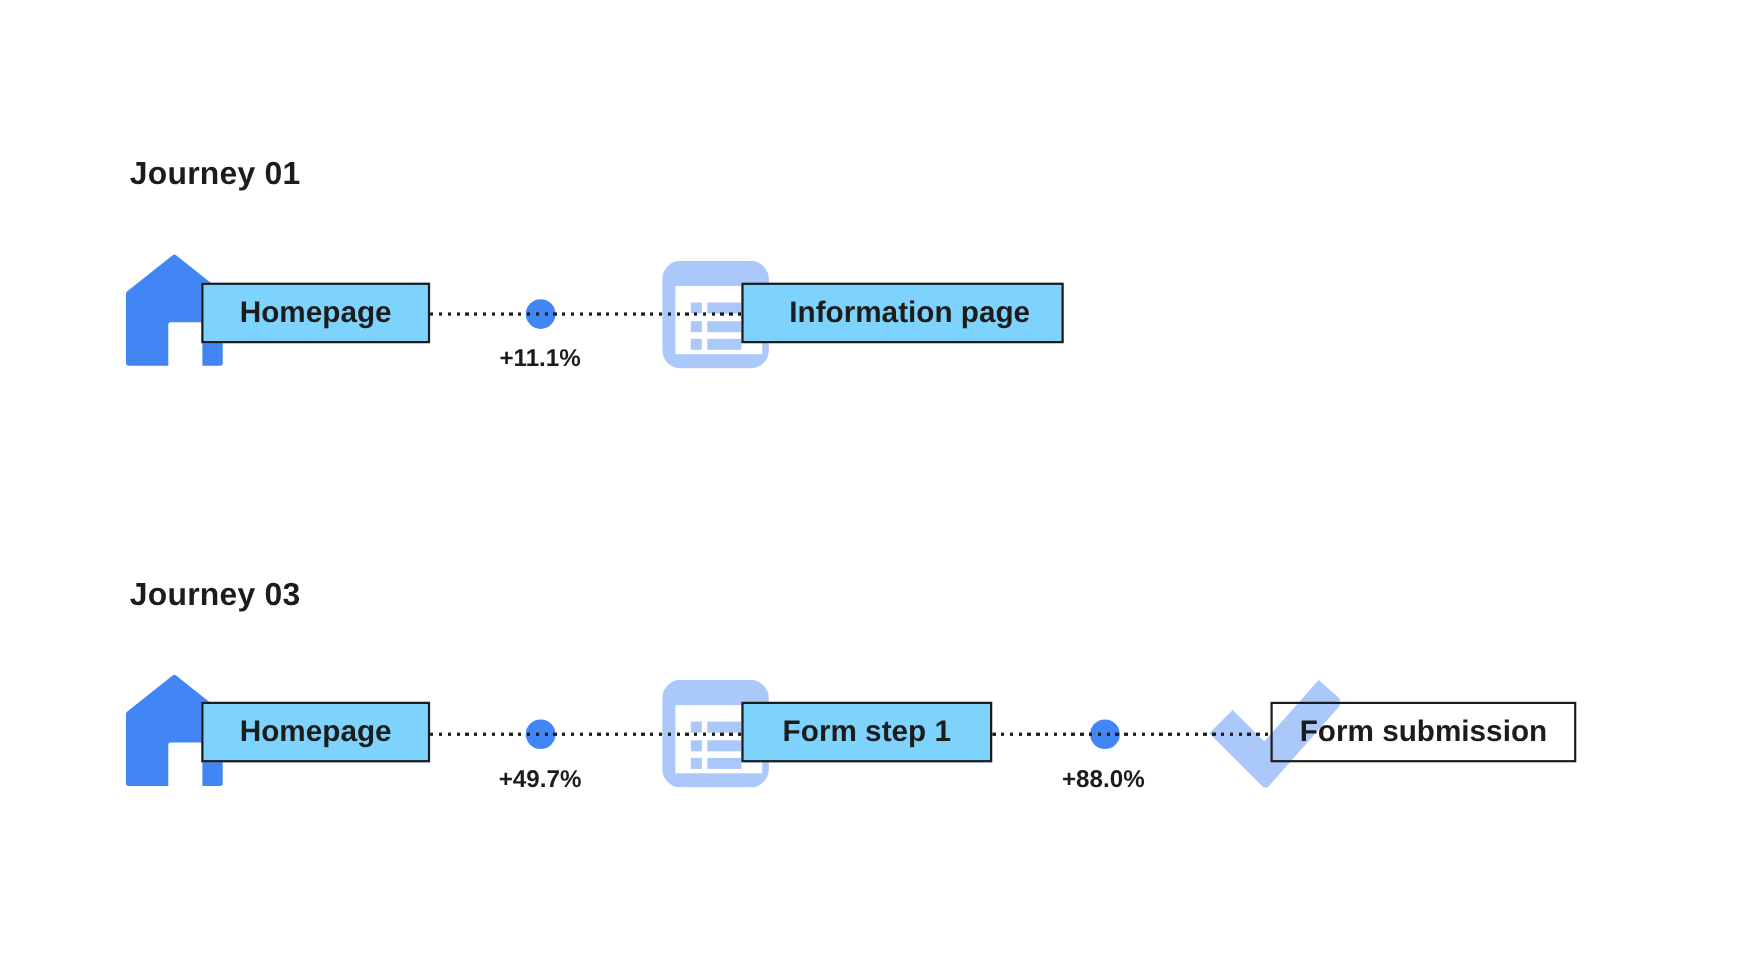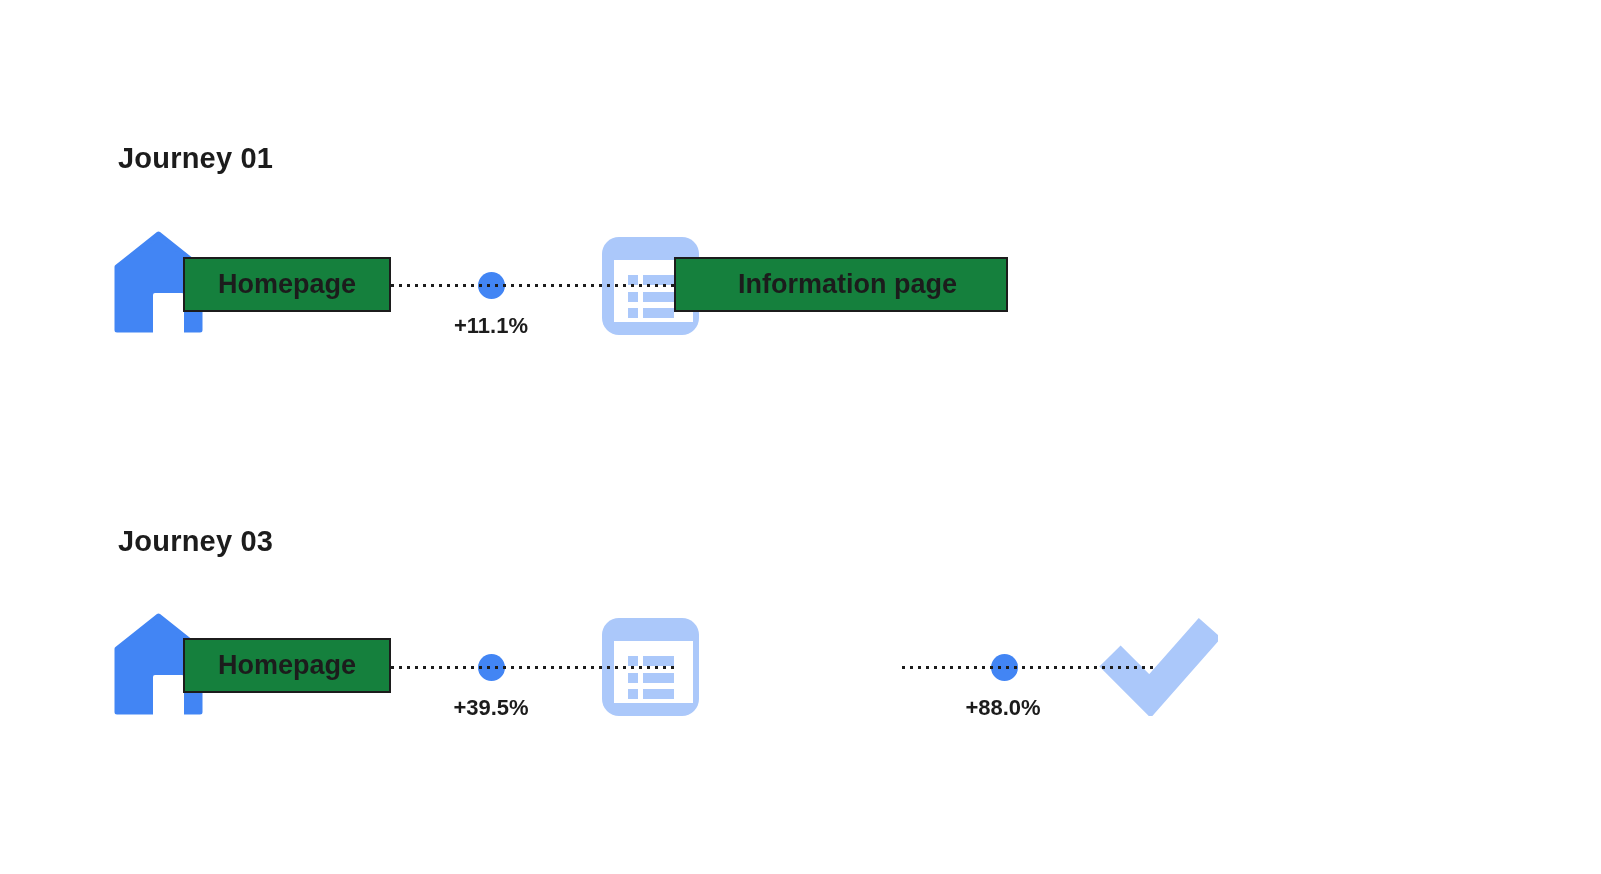--- a/index.html
+++ b/index.html
@@ -25,21 +25,21 @@
     font-weight:700;
     letter-spacing:.2px;
     color:var(--ink);
     z-index:5;
   }
   .icon{position:absolute;z-index:1;}
   .label-box{
     position:absolute;
     height:55px;
     border:2.5px solid var(--ink);
-    background:#15803d;
+    background:#7dd3fc;
     display:flex;
     align-items:center;
     justify-content:center;
     font-size:27px;
     font-weight:700;
     color:var(--ink);
     z-index:5;
     white-space:nowrap;
   }
   .label-box.overlay{background:transparent;}
@@ -96,55 +96,61 @@
     <rect x="0" y="0" width="97" height="98" rx="17" style="fill:var(--light-blue);"></rect>
     <rect x="12" y="23" width="79" height="62" fill="#ffffff"></rect>
     <rect x="26" y="38" width="10" height="10" style="fill:var(--light-blue);"></rect>
     <rect x="41" y="38" width="31" height="10" style="fill:var(--light-blue);"></rect>
     <rect x="26" y="55" width="10" height="10" style="fill:var(--light-blue);"></rect>
     <rect x="41" y="55" width="31" height="10" style="fill:var(--light-blue);"></rect>
     <rect x="26" y="71" width="10" height="10" style="fill:var(--light-blue);"></rect>
     <rect x="41" y="71" width="31" height="10" style="fill:var(--light-blue);"></rect>
   </svg>
 
-  <div class="label-box" style="left:638px;top:257px;width:334px;padding-left:13px;">
+  <div class="label-box" style="left:638px;top:257px;width:293px;padding-left:13px;">
     <span>Information page</span>
   </div>
 
   <div class="journey-title" style="top:525px;">Journey 03</div>
 
   <svg class="icon" style="left:78px;top:613px;" width="89" height="102" viewBox="0 0 89 102" aria-hidden="true">
     <path d="M44.5 3 L86 36 L86 99 L3 99 L3 36 Z" style="fill:var(--blue);stroke:var(--blue);stroke-width:5;stroke-linejoin:round;"></path>
     <rect x="39" y="62" width="31" height="42" rx="2" fill="#ffffff"></rect>
   </svg>
 
   <div class="label-box" style="left:147px;top:638px;width:208px;">
     <span>Homepage</span>
   </div>
 
   <div class="connector" style="left:355px;top:666px;width:283px;"></div>
   <div class="transition-dot" style="left:442px;top:654px;"></div>
-  <div class="transition-delta" style="left:455px;top:695px;">+39.5%</div>
+  <div class="transition-delta" style="left:455px;top:695px;">+49.7%</div>
 
   <svg class="icon" style="left:566px;top:618px;" width="97" height="98" viewBox="0 0 97 98" aria-hidden="true">
     <rect x="0" y="0" width="97" height="98" rx="17" style="fill:var(--light-blue);"></rect>
     <rect x="12" y="23" width="79" height="62" fill="#ffffff"></rect>
     <rect x="26" y="38" width="10" height="10" style="fill:var(--light-blue);"></rect>
     <rect x="41" y="38" width="31" height="10" style="fill:var(--light-blue);"></rect>
     <rect x="26" y="55" width="10" height="10" style="fill:var(--light-blue);"></rect>
     <rect x="41" y="55" width="31" height="10" style="fill:var(--light-blue);"></rect>
     <rect x="26" y="71" width="10" height="10" style="fill:var(--light-blue);"></rect>
     <rect x="41" y="71" width="31" height="10" style="fill:var(--light-blue);"></rect>
   </svg>
 
+  <div class="label-box" style="left:638px;top:638px;width:228px;">
+    <span>Form step 1</span>
+  </div>
 
   <div class="connector" style="left:866px;top:666px;width:253px;"></div>
   <div class="transition-dot" style="left:955px;top:654px;"></div>
   <div class="transition-delta" style="left:967px;top:695px;">+88.0%</div>
 
   <div class="box-fill" style="left:1119px;top:638px;width:278px;height:55px;"></div>
 
   <svg class="icon check-layer" style="left:1062px;top:612px;" width="120" height="104" viewBox="0 0 120 104" aria-hidden="true">
     <polyline points="12,44 52,84 112,16" fill="none" style="stroke:var(--light-blue);stroke-width:30;stroke-linecap:butt;stroke-linejoin:miter;"></polyline>
   </svg>
 
+  <div class="label-box overlay" style="left:1119px;top:638px;width:278px;">
+    <span>Form submission</span>
+  </div>
 
 </div>
 
 </body></html>

